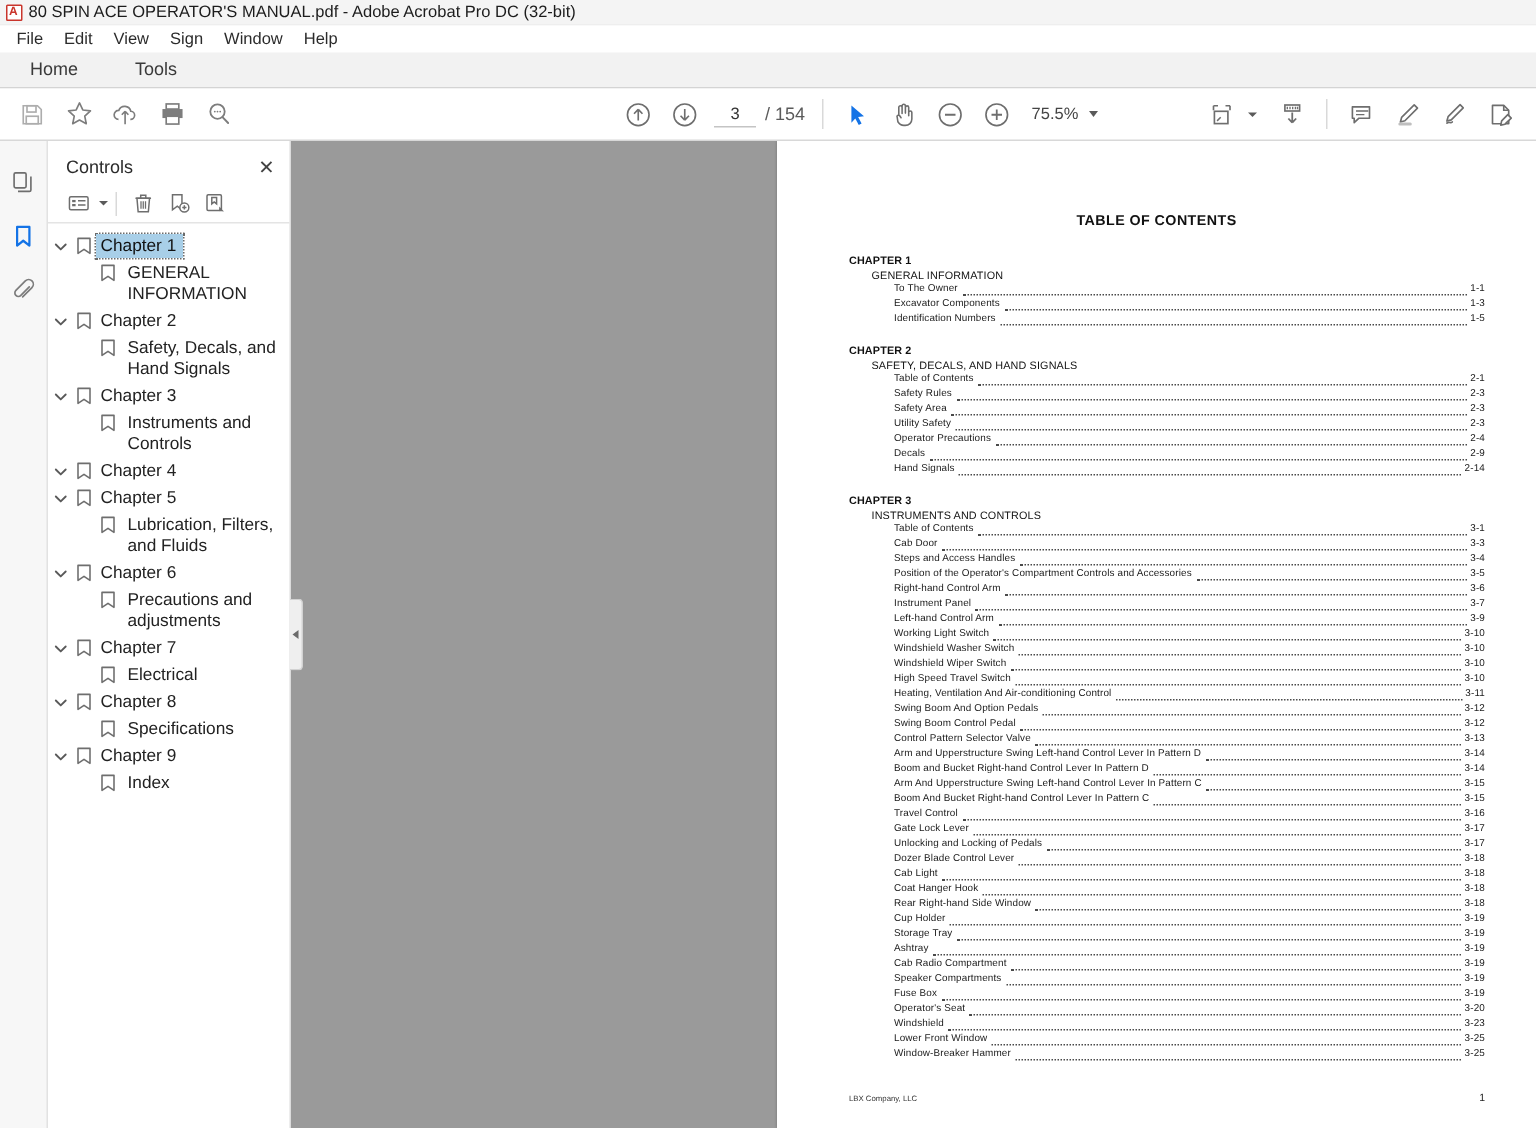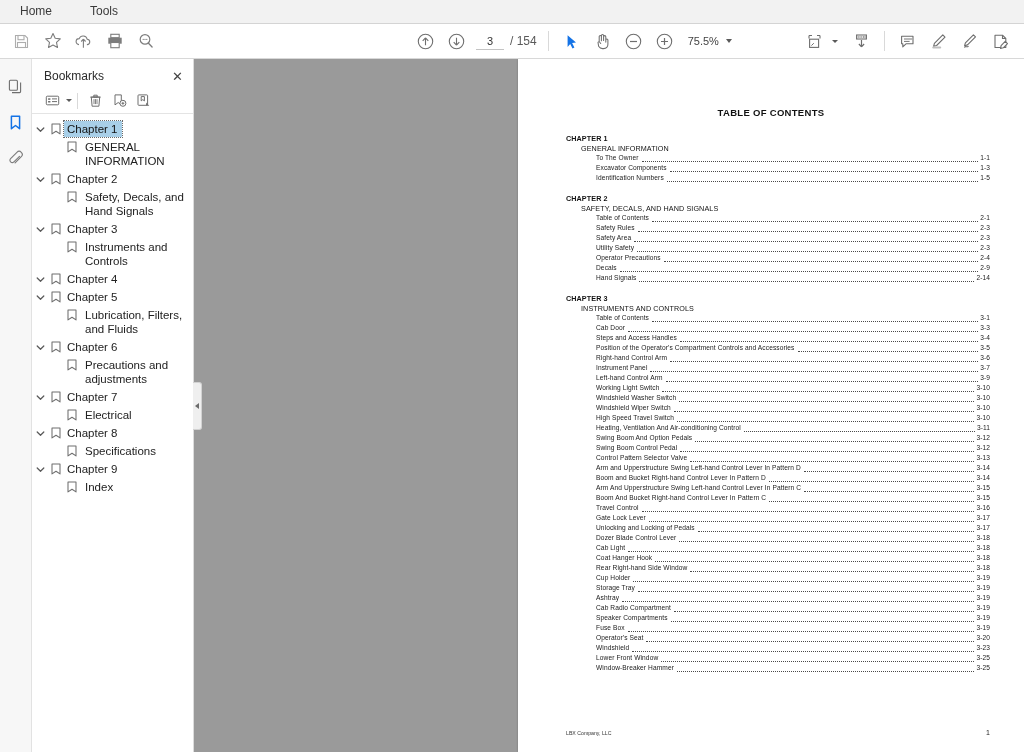--- a/index.html
+++ b/index.html
@@ -206,21 +206,33 @@
   .footer-left { font-size: 5.2px; color: #333; }
   .footer-right { font-size: 7px; color: #222; }
 
   svg { pointer-events: none; }
 </style>
 </head>
 <body>
 
 <div id="app">
 
-
+  <div class="titlebar">
+    <div class="title-icon"></div>
+    <div class="title-text">80 SPIN ACE OPERATOR'S MANUAL.pdf - Adobe Acrobat Pro DC (32-bit)</div>
+  </div>
+
+  <div class="menubar">
+    <div class="menu-item">File</div>
+    <div class="menu-item">Edit</div>
+    <div class="menu-item">View</div>
+    <div class="menu-item">Sign</div>
+    <div class="menu-item">Window</div>
+    <div class="menu-item">Help</div>
+  </div>
 
   <div class="tabbar">
     <div class="tab home">Home</div>
     <div class="tab tools">Tools</div>
   </div>
 
   <div class="toolbar">
 
     <div class="tb-left">
       <div class="tb-btn" title="Save File">
@@ -364,21 +376,21 @@
       </div>
       <div class="rail-btn">
         <svg width="17" height="17" viewBox="0 0 17 17">
             <path d="M12.5 6.3l-5.6 5.6a2.3 2.3 0 01-3.3-3.3l6.3-6.3a3.1 3.1 0 014.4 4.4l-6.2 6.2" fill="none" stroke="#7d7d7d" stroke-width="1.15" stroke-linecap="round"></path>
           </svg>
       </div>
     </div>
 
     <div class="bm-panel">
       <div class="bm-header">
-        <span class="bm-title">Bookmarks</span>
+        <span class="bm-title">Controls</span>
         <span class="bm-close">✕</span>
       </div>
 
       <div class="bm-toolbar">
         <div class="bm-tb-btn" title="Options">
           <svg width="15" height="15" viewBox="0 0 15 15">
               <rect x="1.3" y="3.2" width="12.4" height="8.6" rx="1" fill="none" stroke="#6e6e6e" stroke-width="1"></rect>
               <rect x="3.1" y="5.3" width="2.3" height="1.5" fill="#6e6e6e"></rect>
               <path d="M7 5.9h5M7 8.6h5" stroke="#6e6e6e" stroke-width="1"></path>
               <rect x="3.1" y="8" width="2.3" height="1.5" fill="#6e6e6e"></rect>

